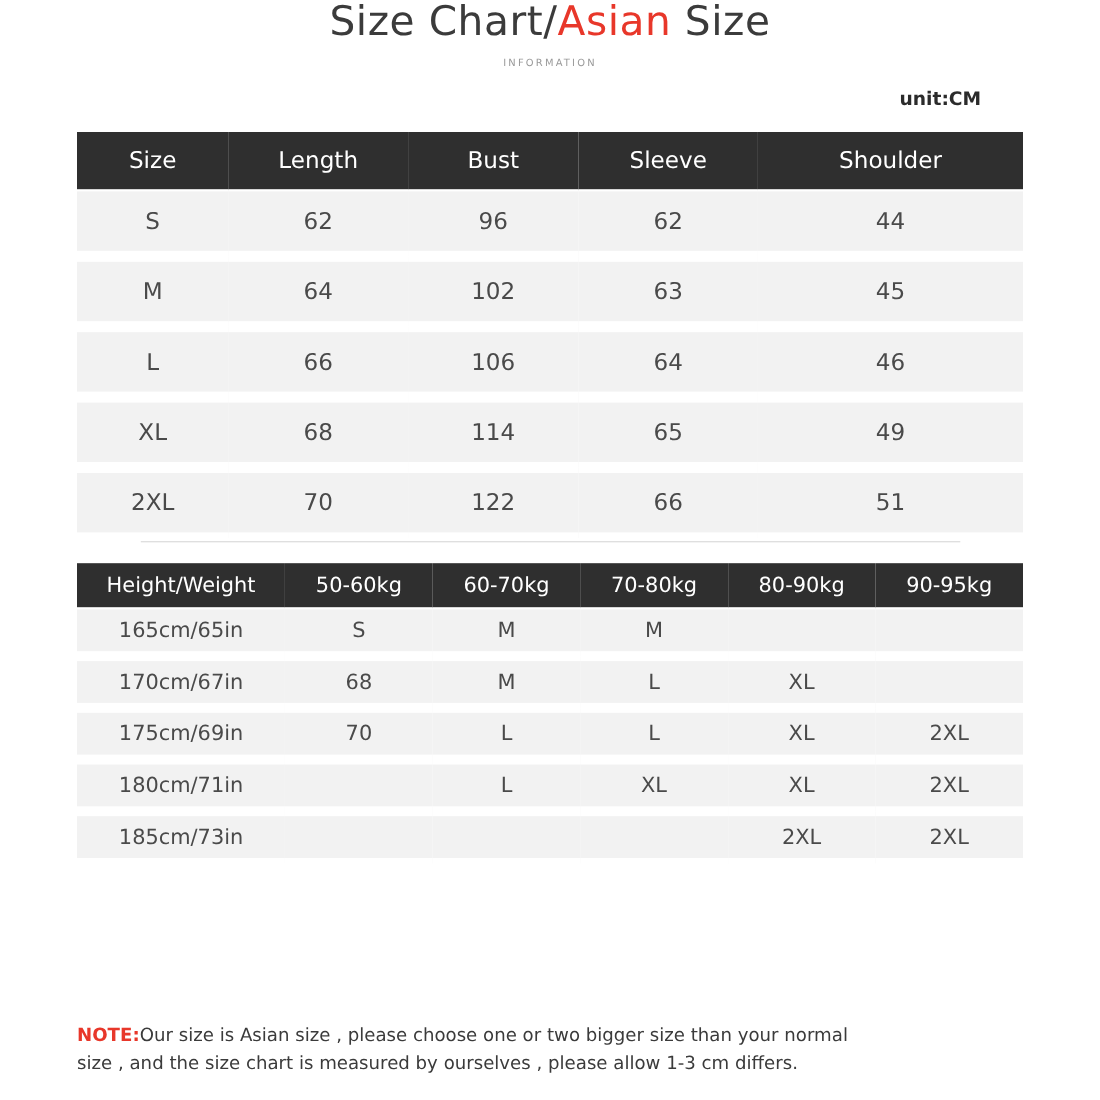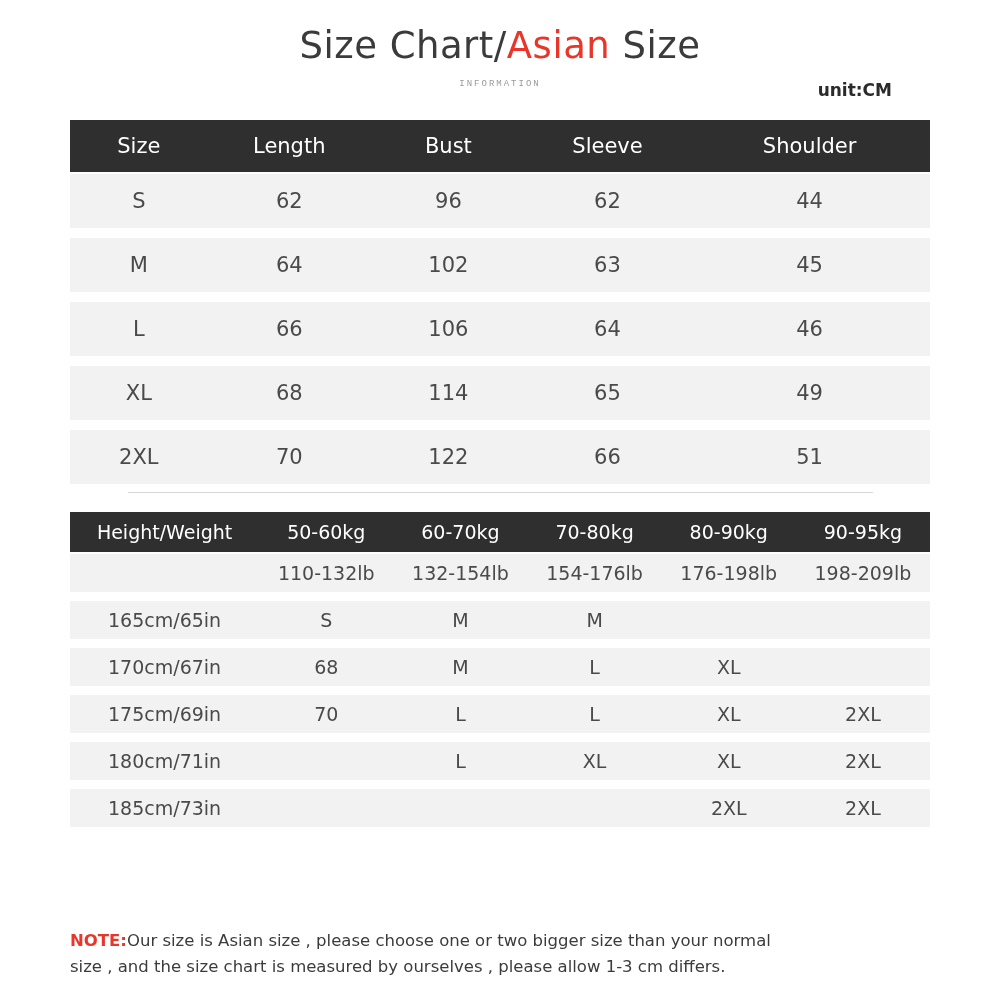--- a/index.html
+++ b/index.html
@@ -12,39 +12,37 @@
     height: 1000px;
     font-family: "DejaVu Sans", sans-serif;
     color: #3a3a3a;
     position: relative;
     overflow: hidden;
   }
 
   
   .title-wrap {
     text-align: center;
-    padding-top: 26px;
   }
   .title {
     font-size: 37px;
     font-weight: 400;
     color: #3b3b3b;
     letter-spacing: 0.5px;
     line-height: 1.1;
   }
   .title .accent {
     color: #e8372a;
   }
   .subtitle {
     margin-top: 12px;
     font-size: 9px;
     letter-spacing: 2px;
     color: #9a9a9a;
     text-align: center;
-    font-family: Liberation Mono, monospace;
   }
 
   .unit {
     position: absolute;
     right: 108px;
     top: 80px;
     font-size: 17px;
     font-weight: bold;
     color: #2b2b2b;
     margin-left: 10px;
@@ -223,28 +221,20 @@
     <tr>
       <th>Height/Weight</th>
       <th>50-60kg</th>
       <th>60-70kg</th>
       <th>70-80kg</th>
       <th>80-90kg</th>
       <th>90-95kg</th>
     </tr>
   </thead>
   <tbody>
-    <tr class="lb">
-      <td></td>
-      <td>110-132lb</td>
-      <td>132-154lb</td>
-      <td>154-176lb</td>
-      <td>176-198lb</td>
-      <td>198-209lb</td>
-    </tr>
     <tr>
       <td>165cm/65in</td>
       <td>S</td>
       <td>M</td>
       <td>M</td>
       <td></td>
       <td></td>
     </tr>
     <tr>
       <td>170cm/67in</td>

